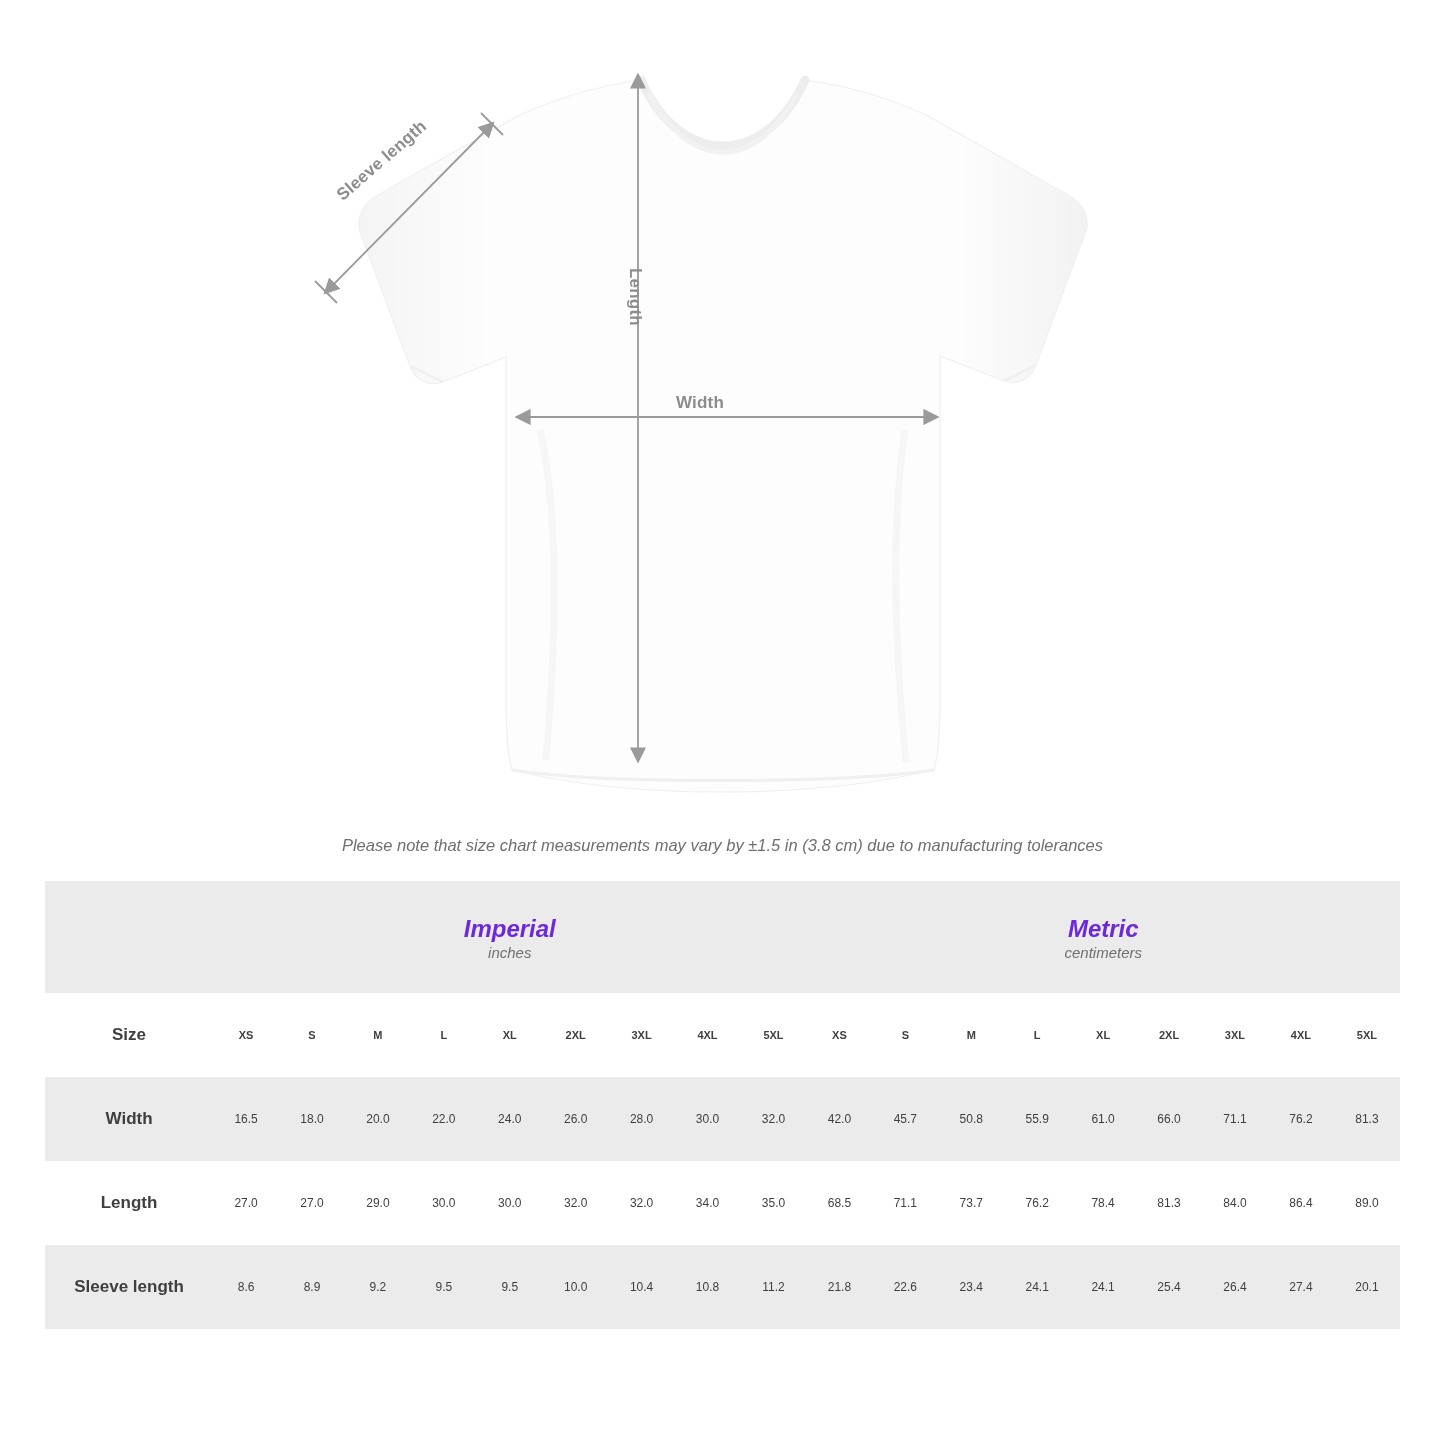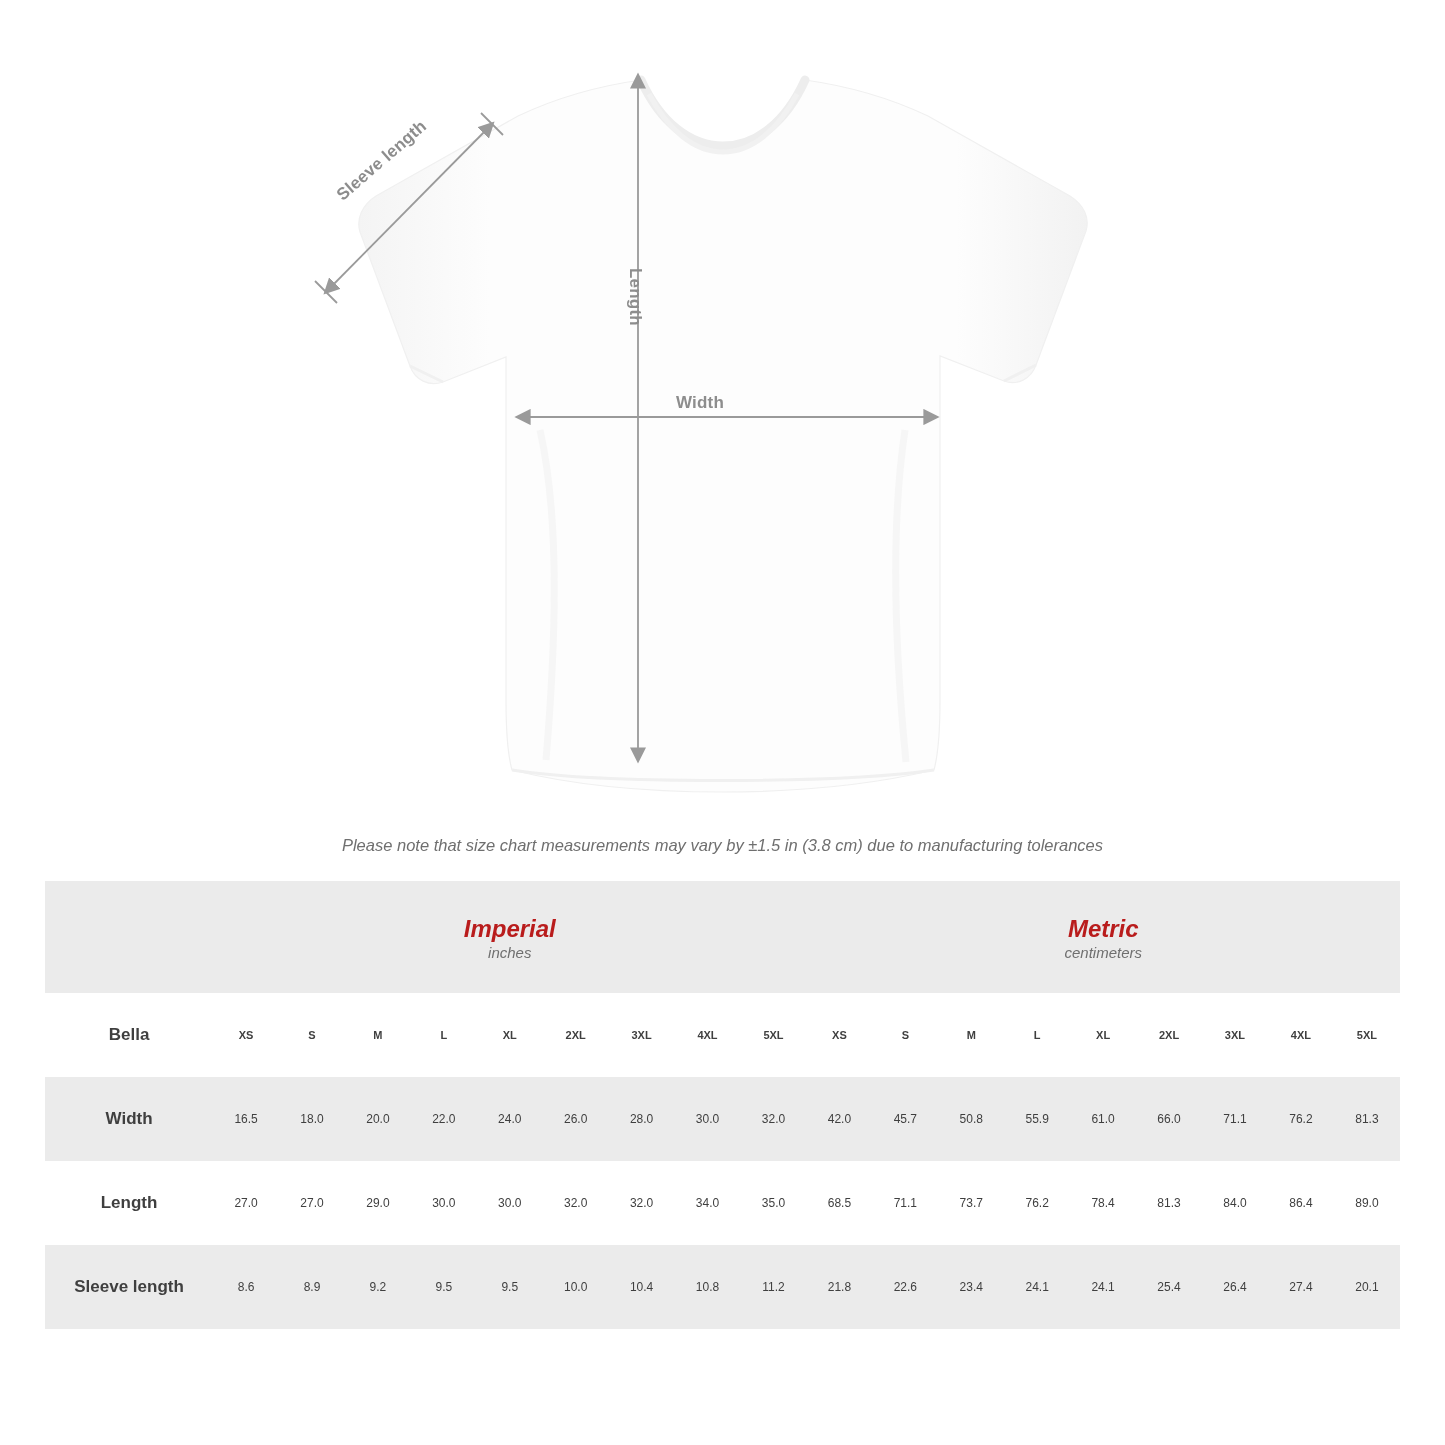--- a/index.html
+++ b/index.html
@@ -89,21 +89,21 @@
   .unit-head {
     height: 112px;
     background: #ebebeb;
     text-align: center;
     vertical-align: middle;
   }
   .unit-head .unit-name {
     font-size: 24px;
     font-style: italic;
     font-weight: bold;
-    color: #b91c1c;
+    color: #6d28d9;
     line-height: 1.25;
   }
   .unit-head .unit-sub {
     font-size: 15px;
     font-style: italic;
     color: #6f6f6f;
     margin-top: 0;
   }
   .corner-cell {
     background: #ebebeb;
@@ -231,21 +231,21 @@
             <div class="unit-name">Imperial</div>
             <div class="unit-sub">inches</div>
           </td>
           <td class="unit-head" colspan="9">
             <div class="unit-name">Metric</div>
             <div class="unit-sub">centimeters</div>
           </td>
         </tr>
 
         <tr class="hdr-row">
-          <td class="row-label">Bella</td>
+          <td class="row-label">Size</td>
           <td class="hdr-cell">XS</td>
           <td class="hdr-cell">S</td>
           <td class="hdr-cell">M</td>
           <td class="hdr-cell">L</td>
           <td class="hdr-cell">XL</td>
           <td class="hdr-cell">2XL</td>
           <td class="hdr-cell">3XL</td>
           <td class="hdr-cell">4XL</td>
           <td class="hdr-cell">5XL</td>
           <td class="hdr-cell">XS</td>

